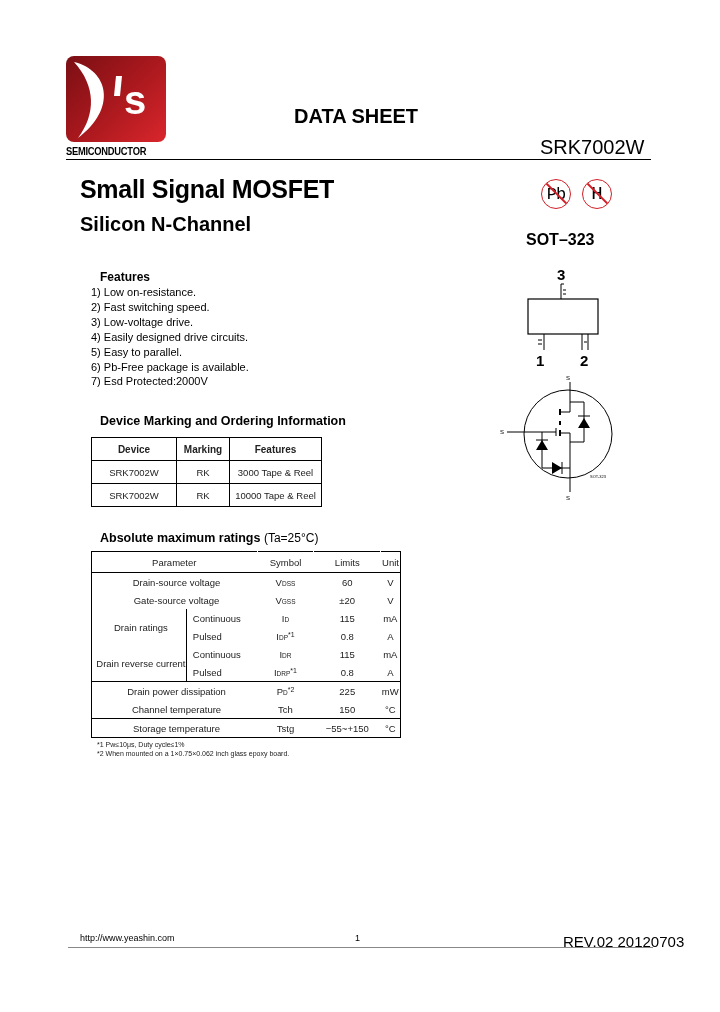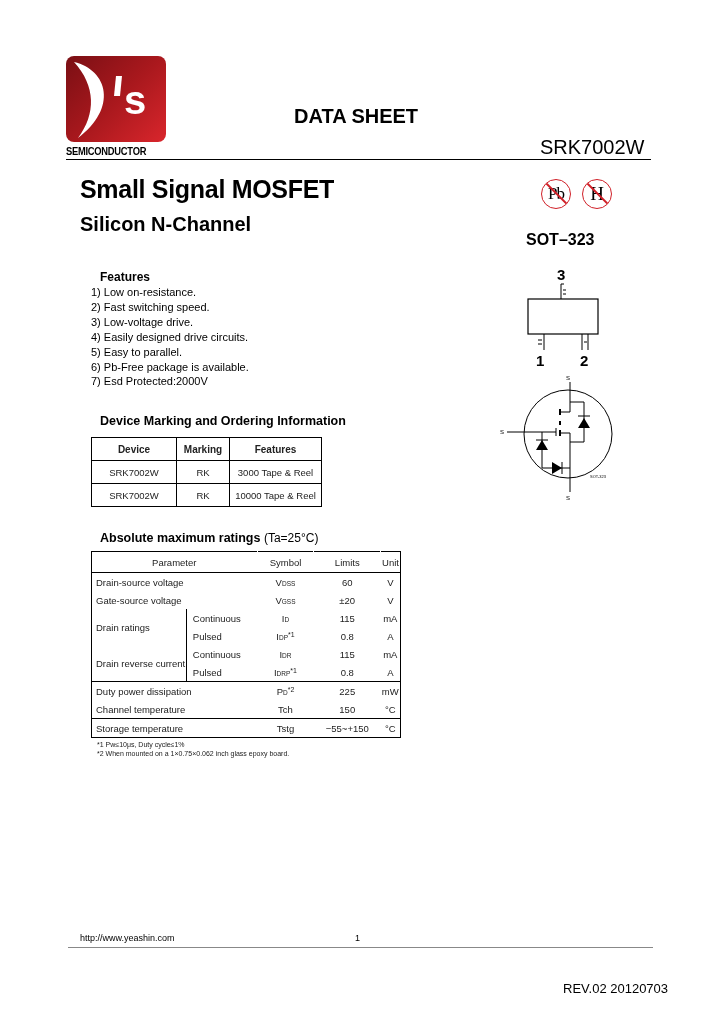--- a/index.html
+++ b/index.html
@@ -12,21 +12,21 @@
   .logo-company { left:66px; top:145px; font-size:11px; font-weight:bold; letter-spacing:-0.3px; transform:scaleX(0.85); transform-origin:left; }
   .header-rule { left:66px; top:159px; width:585px; height:1px; background:#000; }
 
   .doc-title { left:294px; top:105px; font-size:20px; font-weight:bold; }
   .part-number { left:540px; top:136px; font-size:20px; }
 
   .main-title { left:80px; top:175px; font-size:25px; font-weight:bold; letter-spacing:-0.3px; }
   .sub-title { left:80px; top:213px; font-size:20px; font-weight:bold; }
 
   .badge { width:28px; height:28px; border:1.5px solid #d02028; border-radius:50%; display:flex; align-items:center; justify-content:center;
-    font-family:Liberation Serif, serif; font-size:19px; overflow:hidden; position:absolute; }
+    font-family:Liberation Mono, monospace; font-size:19px; overflow:hidden; position:absolute; }
   .badge .slash { position:absolute; left:-4px; top:13px; width:38px; height:1.5px; background:#d02028; transform:rotate(45deg); }
   .badge-pb { left:541px; top:179px; }
   .badge-h { left:582px; top:179px; }
   .badge-pb span { font-size:17px; letter-spacing:-1px; }
 
   .package-label { left:526px; top:231px; font-size:16px; font-weight:bold; }
 
   .features-title { left:100px; top:270px; font-size:12px; font-weight:bold; }
   .features-list { left:91px; top:285px; font-size:11px; line-height:14.9px; margin:0; padding:0; list-style:none; }
 
@@ -38,33 +38,33 @@
   .ordering-table th { font-weight:bold; height:20px; font-size:10px; border-bottom:1px solid #000; }
   .ordering-table td { height:20px; text-align:center; border-top:1px solid #000; }
   .ordering-table th + th, .ordering-table td + td { border-left:1px solid #000; }
 
   .ratings-title { left:100px; top:531px; }
   .ratings-cond { font-weight:normal; font-size:12px; }
 
   .ratings-table { position:absolute; left:91px; top:551px; width:310px; border:1.5px solid #000; font-size:9.5px; }
   .ratings-table th { font-weight:normal; height:18px; border-bottom:1px solid #000; }
   .ratings-table td { height:18px; padding:0; }
-  .ratings-table .c-param { text-align:left; padding-left:4px; }
+  .ratings-table .c-param { text-align:center; padding-left:4px; }
   .ratings-table .c-sub { text-align:left; padding-left:6px; border-left:1px solid #000;margin-top:48px; }
   .ratings-table .c-center { text-align:center; }
   .ratings-table .topline td { border-top:1px solid #000; }
   sup { font-size:7px; vertical-align:top; line-height:1; }
   sub.s { font-size:6.5px; vertical-align:baseline; }
   .ratings-table th:nth-child(n+2), .ratings-table td.sep { border-left:1px solid transparent; }
 
   .footnotes { left:97px; top:740px; font-size:7px; line-height:9px; color:#222; }
 
   .footer-url { left:80px; top:933px; font-size:9px; }
   .footer-page { left:355px; top:933px; font-size:9px; }
-  .footer-rev { left:563px; top:981px; font-size:13px; }
+  .footer-rev { left:563px; top:933px; font-size:15px; }
   .footer-rule { left:68px; top:947px; width:585px; height:1px; background:#888; }
 
   .pinout { left:500px; top:262px; width:130px; height:110px; }
   .schematic { left:498px; top:372px; width:128px; height:128px; }
 </style>
 </head>
 <body>
 
 <div class="abs logo-box">
   <svg width="100" height="86" viewBox="0 0 100 86">
@@ -225,21 +225,21 @@
       <td class="c-center">115</td>
       <td class="c-center">mA</td>
     </tr>
     <tr>
       <td class="c-sub">Pulsed</td>
       <td class="c-center"><span>I</span><sub class="s">DRP</sub><sup>*1</sup></td>
       <td class="c-center">0.8</td>
       <td class="c-center">A</td>
     </tr>
     <tr class="topline">
-      <td colspan="2" class="c-param">Duty power dissipation</td>
+      <td colspan="2" class="c-param">Drain power dissipation</td>
       <td class="c-center"><span>P</span><sub class="s">D</sub><sup>*2</sup></td>
       <td class="c-center">225</td>
       <td class="c-center">mW</td>
     </tr>
     <tr>
       <td colspan="2" class="c-param">Channel temperature</td>
       <td class="c-center">Tch</td>
       <td class="c-center">150</td>
       <td class="c-center">°C</td>
     </tr>

